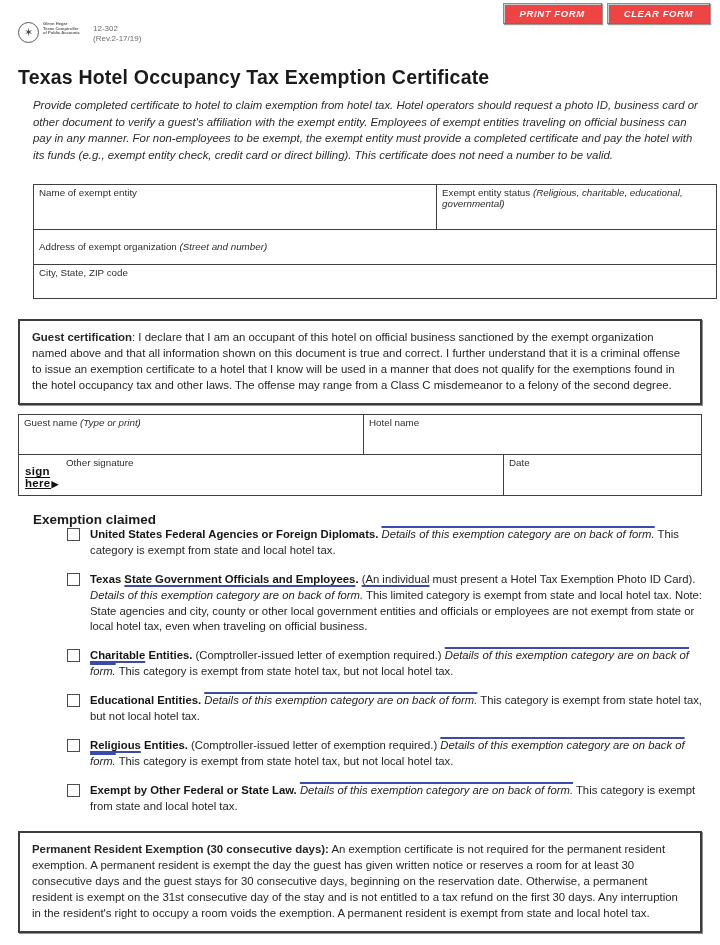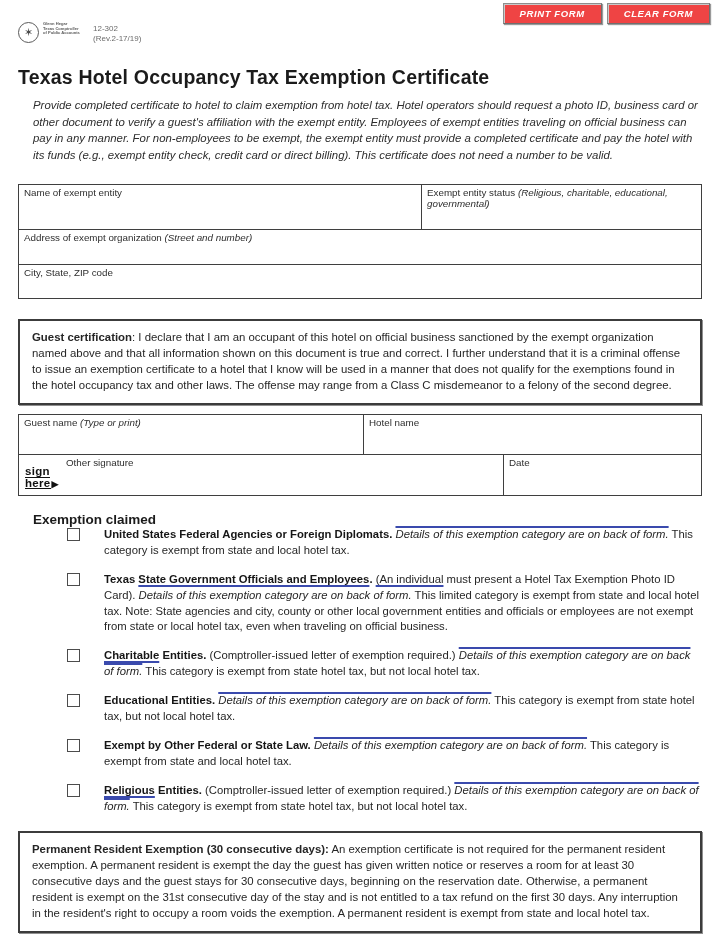--- a/index.html
+++ b/index.html
@@ -32,21 +32,21 @@
   .intro { margin:8px 0 0 15px; width:672px; font-style:italic;
            font-size:11.4px; line-height:16.7px; color:#2d2d2d; }
 
   
   .tbl { border:1px solid #3f3f3f; width:684px; }
   .trow { display:flex; border-bottom:1px solid #3f3f3f; }
   .trow:last-child { border-bottom:none; }
   .tcell { border-right:1px solid #3f3f3f; padding:2px 5px; font-size:9.8px; color:#2e2e2e; }
   .tcell:last-child { border-right:none; }
   .tcell i { font-style:italic; }
-  .t1 { margin-top:20px; }
+  .t1 { margin-top:20px;margin-left:15px; }
   .t2 { margin-top:9px; }
 
   
   .boxpara { width:684px; border:2px solid #3c3c3c; padding:8px 12px 10px 12px;
              font-size:11.4px; line-height:16.1px; color:#262626;
              box-shadow:1px 1px 0 #8f8f8f; }
   .cert { margin-top:20px; }
   .perm { margin-top:16px; }
 
   
@@ -54,21 +54,21 @@
   .siglabel { display:inline-block; margin-left:42px; }
   .signhere { position:absolute; left:1px; top:9px; font-weight:bold; font-size:11.5px;
               line-height:10.5px; color:#111; letter-spacing:.3px; }
   .signhere .w { border-bottom:1.5px solid #111; display:inline-block; }
   .signhere .arrow { font-size:9px; margin-left:1px; }
 
   
   .sec-h { margin:16px 0 0 15px; font-size:13.5px; font-weight:bold; color:#1b1b1b; }
   .sec-intro { margin:4px 0 13px 29px; font-size:11.3px; color:#2d2d2d; }
   .sec-intro .it { font-style:italic; }
-  .exitem { display:flex; gap:24px; margin:0 0 13.5px 49px; }
+  .exitem { display:flex; gap:10px; margin:0 0 13.5px 49px; }
   .cb { width:13px; height:13px; border:1.3px solid #4c4c4c; background:#fff;
         flex-shrink:0; margin-top:1px; cursor:pointer; }
   .itxt { width:624px; font-size:11.3px; line-height:15.7px; color:#262626; }
   .itxt b { color:#161616; }
   .lnk-ov { font-style:italic; color:#262626; text-decoration-line:overline;
             text-decoration-color:#3a4aad; text-decoration-thickness:1.5px; cursor:pointer; }
   .lnk-u  { text-decoration-line:underline; text-decoration-color:#3a4aad;
             text-decoration-thickness:1.5px; text-underline-offset:2px; cursor:pointer; }
   .it { font-style:italic; }
 </style>
@@ -97,21 +97,21 @@
 
   <h1 class="title">Texas Hotel Occupancy Tax Exemption Certificate</h1>
 
   <p class="intro">Provide completed certificate to hotel to claim exemption from hotel tax. Hotel operators should request a photo ID, business card or other document to verify a guest's affiliation with the exempt entity. Employees of exempt entities traveling on official business can pay in any manner. For non-employees to be exempt, the exempt entity must provide a completed certificate and pay the hotel with its funds (e.g., exempt entity check, credit card or direct billing). This certificate does not need a number to be valid.</p>
 
   <div class="tbl t1">
     <div class="trow" style="height:45px;">
       <div class="tcell" style="width:403px;"><span>Name of exempt entity</span></div>
       <div class="tcell" style="flex:1;"><span>Exempt entity status </span><i>(Religious, charitable, educational, governmental)</i></div>
     </div>
-    <div class="trow" style="height:35px;">
+    <div class="trow" style="height:35px;align-items:center;">
       <div class="tcell" style="flex:1;"><span>Address of exempt organization </span><i>(Street and number)</i></div>
     </div>
     <div class="trow" style="height:33px;">
       <div class="tcell" style="flex:1;"><span>City, State, ZIP code</span></div>
     </div>
   </div>
 
   <div class="boxpara cert"><b>Guest certification</b><span>:  I declare that I am an occupant of this hotel on official business sanctioned by the exempt organization named above and that all information shown on this document is true and correct. I further understand that it is a criminal offense to issue an exemption certificate to a hotel that I know will be used in a manner that does not qualify for the exemptions found in the hotel occupancy tax and other laws. The offense may range from a Class C misdemeanor to a felony of the second degree.</span></div>
 
   <div class="tbl t2">
@@ -147,23 +147,23 @@
     <p class="itxt"><b class="lnk-u">Charitable</b><b> Entities. </b><span>(Comptroller-issued letter of exemption required.) </span><span class="lnk-ov">Details of this exemption category are on back of form.</span><span> This category is exempt from state hotel tax, but not local hotel tax.</span></p>
   </div>
 
   <div class="exitem">
     <div class="cb"></div>
     <p class="itxt"><b>Educational Entities. </b><span class="lnk-ov">Details of this exemption category are on back of form.</span><span> This category is exempt from state hotel tax, but not local hotel tax.</span></p>
   </div>
 
   <div class="exitem">
     <div class="cb"></div>
-    <p class="itxt"><b>Exempt by Other Federal or State Law. </b><span class="lnk-ov">Details of this exemption category are on back of form.</span><span> This category is exempt from state and local hotel tax.</span></p>
+    <p class="itxt"><b class="lnk-u">Religious</b><b> Entities. </b><span>(Comptroller-issued letter of exemption required.) </span><span class="lnk-ov">Details of this exemption category are on back of form.</span><span> This category is exempt from state hotel tax, but not local hotel tax.</span></p>
   </div>
 
   <div class="exitem">
     <div class="cb"></div>
-    <p class="itxt"><b class="lnk-u">Religious</b><b> Entities. </b><span>(Comptroller-issued letter of exemption required.) </span><span class="lnk-ov">Details of this exemption category are on back of form.</span><span> This category is exempt from state hotel tax, but not local hotel tax.</span></p>
+    <p class="itxt"><b>Exempt by Other Federal or State Law. </b><span class="lnk-ov">Details of this exemption category are on back of form.</span><span> This category is exempt from state and local hotel tax.</span></p>
   </div>
 
   <div class="boxpara perm"><b>Permanent Resident Exemption (30 consecutive days):</b><span>  An exemption certificate is not required for the permanent resident exemption. A permanent resident is exempt the day the guest has given written notice or reserves a room for at least 30 consecutive days and the guest stays for 30 consecutive days, beginning on the reservation date. Otherwise, a permanent resident is exempt on the 31st consecutive day of the stay and is not entitled to a tax refund on the first 30 days. Any interruption in the resident's right to occupy a room voids the exemption. A permanent resident is exempt from state and local hotel tax.</span></div>
 
 </div>
 
 </body></html>

